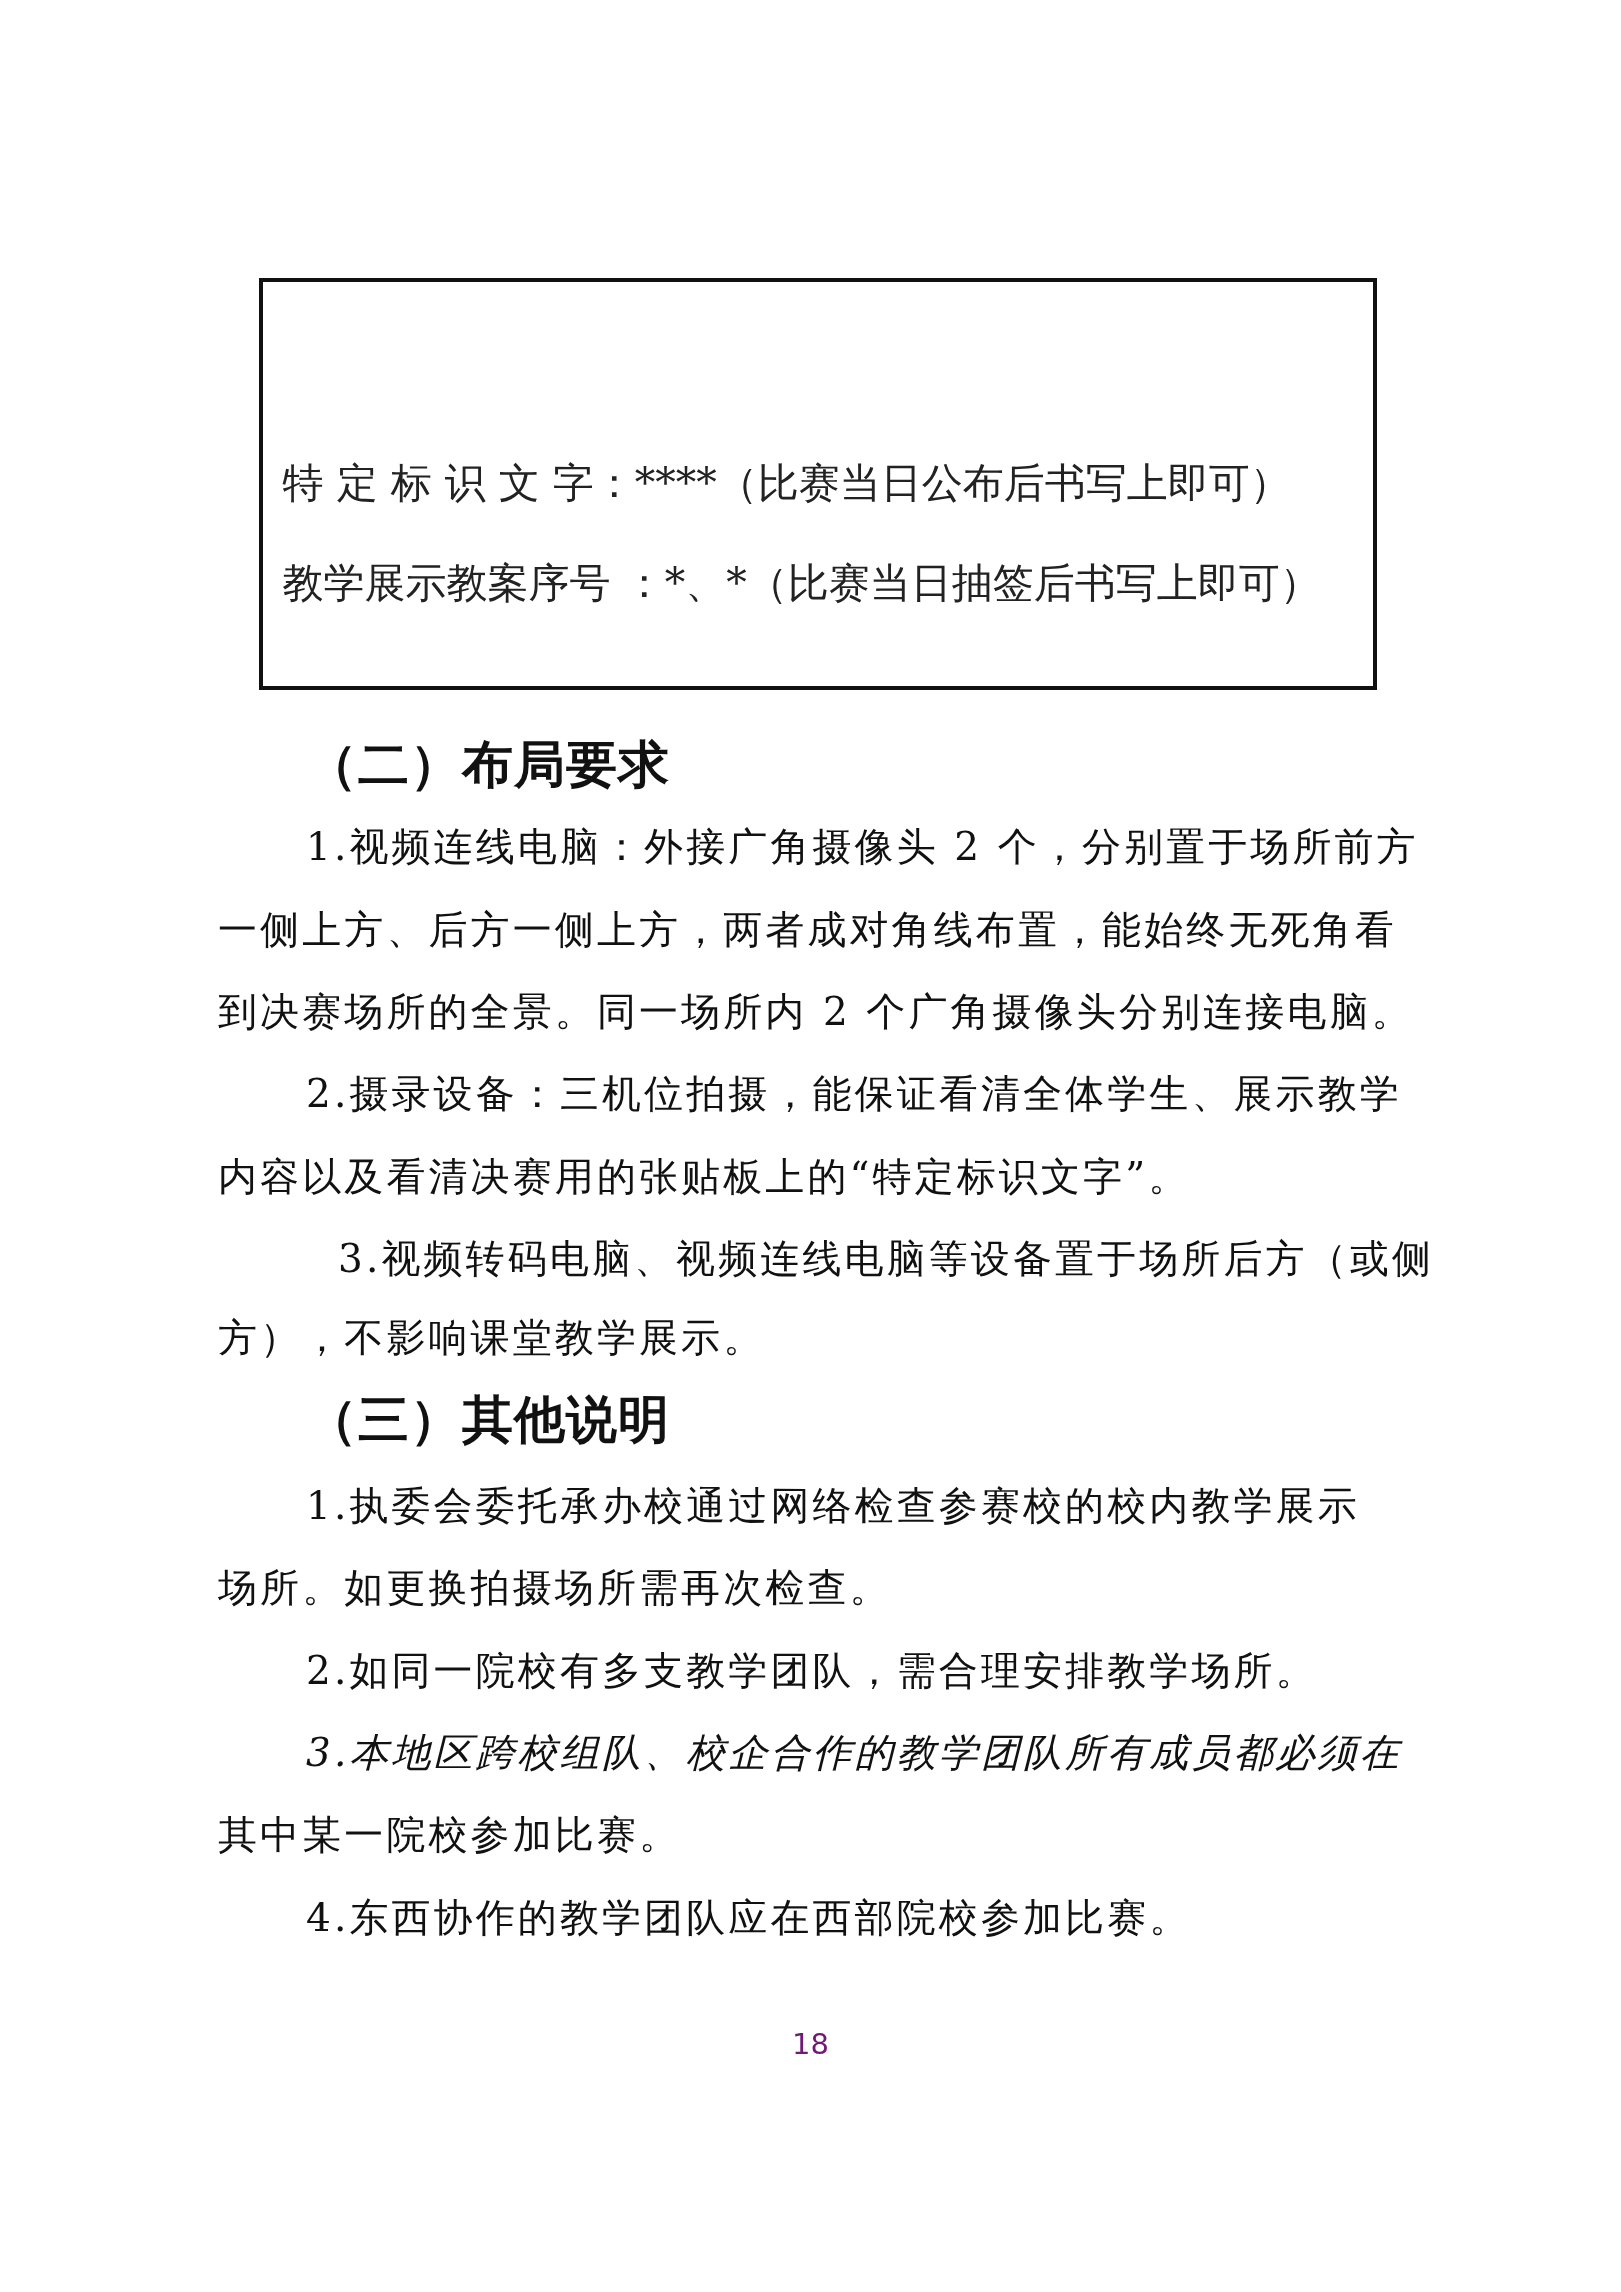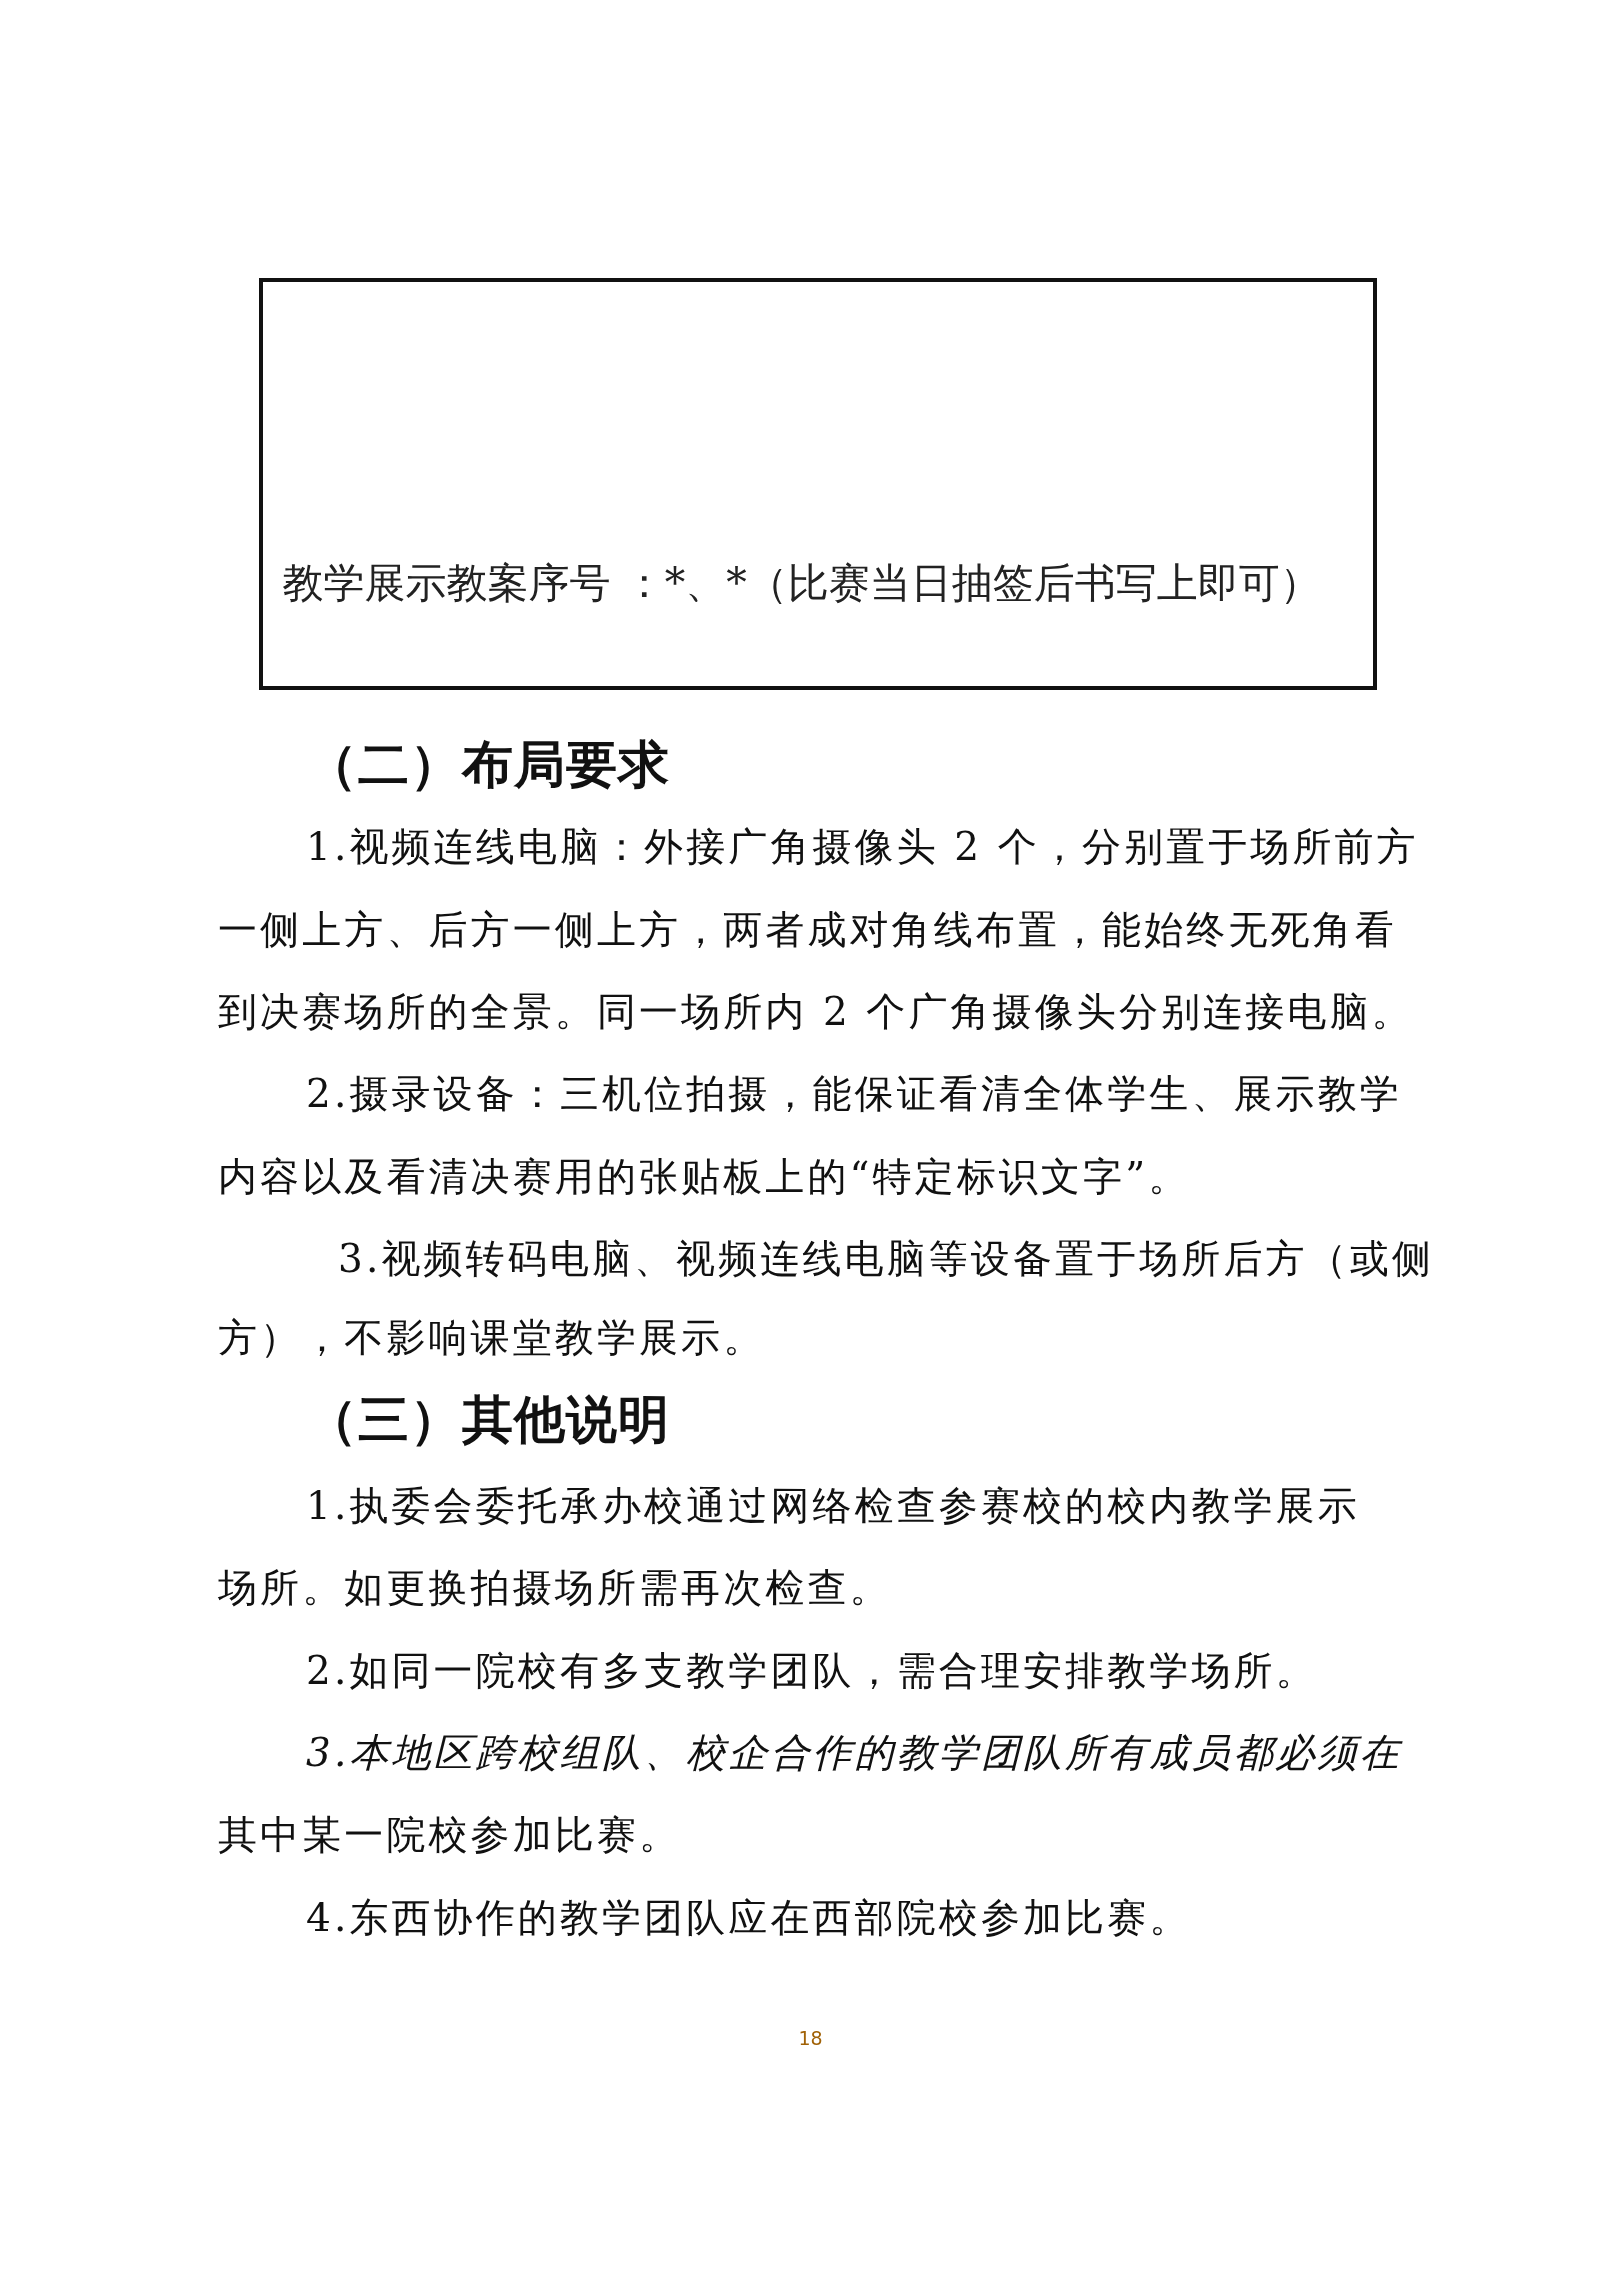--- a/index.html
+++ b/index.html
@@ -26,29 +26,30 @@
   .label-line.l2 { top: 274px; }
 
   
   .body-text { position: absolute; left: 218px; width: 1206px; font-family: "DejaVu Serif", serif; font-size: 39px; color: #111; }
   .line { position: absolute; left: 0; white-space: nowrap; height: 59px; line-height: 59px; letter-spacing: 3.1px; }
   .indent { left: 88px; }
   .heading { font-family: "DejaVu Sans", sans-serif; font-weight: bold; letter-spacing: 1px; font-size: 51px; }
 
   .page-number {
     position: absolute; left: 0; width: 1621px; top: 2027px; text-align: center;
-    font-family: "DejaVu Sans", sans-serif; font-size: 19px; color: #a16207;
+    font-family: "DejaVu Sans", sans-serif; font-size: 29px; color: #701a75;
   }
 </style>
 </head>
 <body>
 
 <div class="page">
 
   <div class="label-box">
+    <div class="label-line l1">特 定 标 识 文 字：****（比赛当日公布后书写上即可）</div>
     <div class="label-line l2">教学展示教案序号 ：*、*（比赛当日抽签后书写上即可）</div>
   </div>
 
   <div class="body-text" style="top:0;">
     <div class="line heading" style="top:735px; left:88px;">（二）布局要求</div>
     <div class="line indent" style="top:817px;">1.视频连线电脑：外接广角摄像头 2 个，分别置于场所前方</div>
     <div class="line" style="top:900px;">一侧上方、后方一侧上方，两者成对角线布置，能始终无死角看</div>
     <div class="line" style="top:982px;">到决赛场所的全景。同一场所内 2 个广角摄像头分别连接电脑。</div>
     <div class="line indent" style="top:1064px;">2.摄录设备：三机位拍摄，能保证看清全体学生、展示教学</div>
     <div class="line" style="top:1147px;">内容以及看清决赛用的张贴板上的“特定标识文字”。</div>

